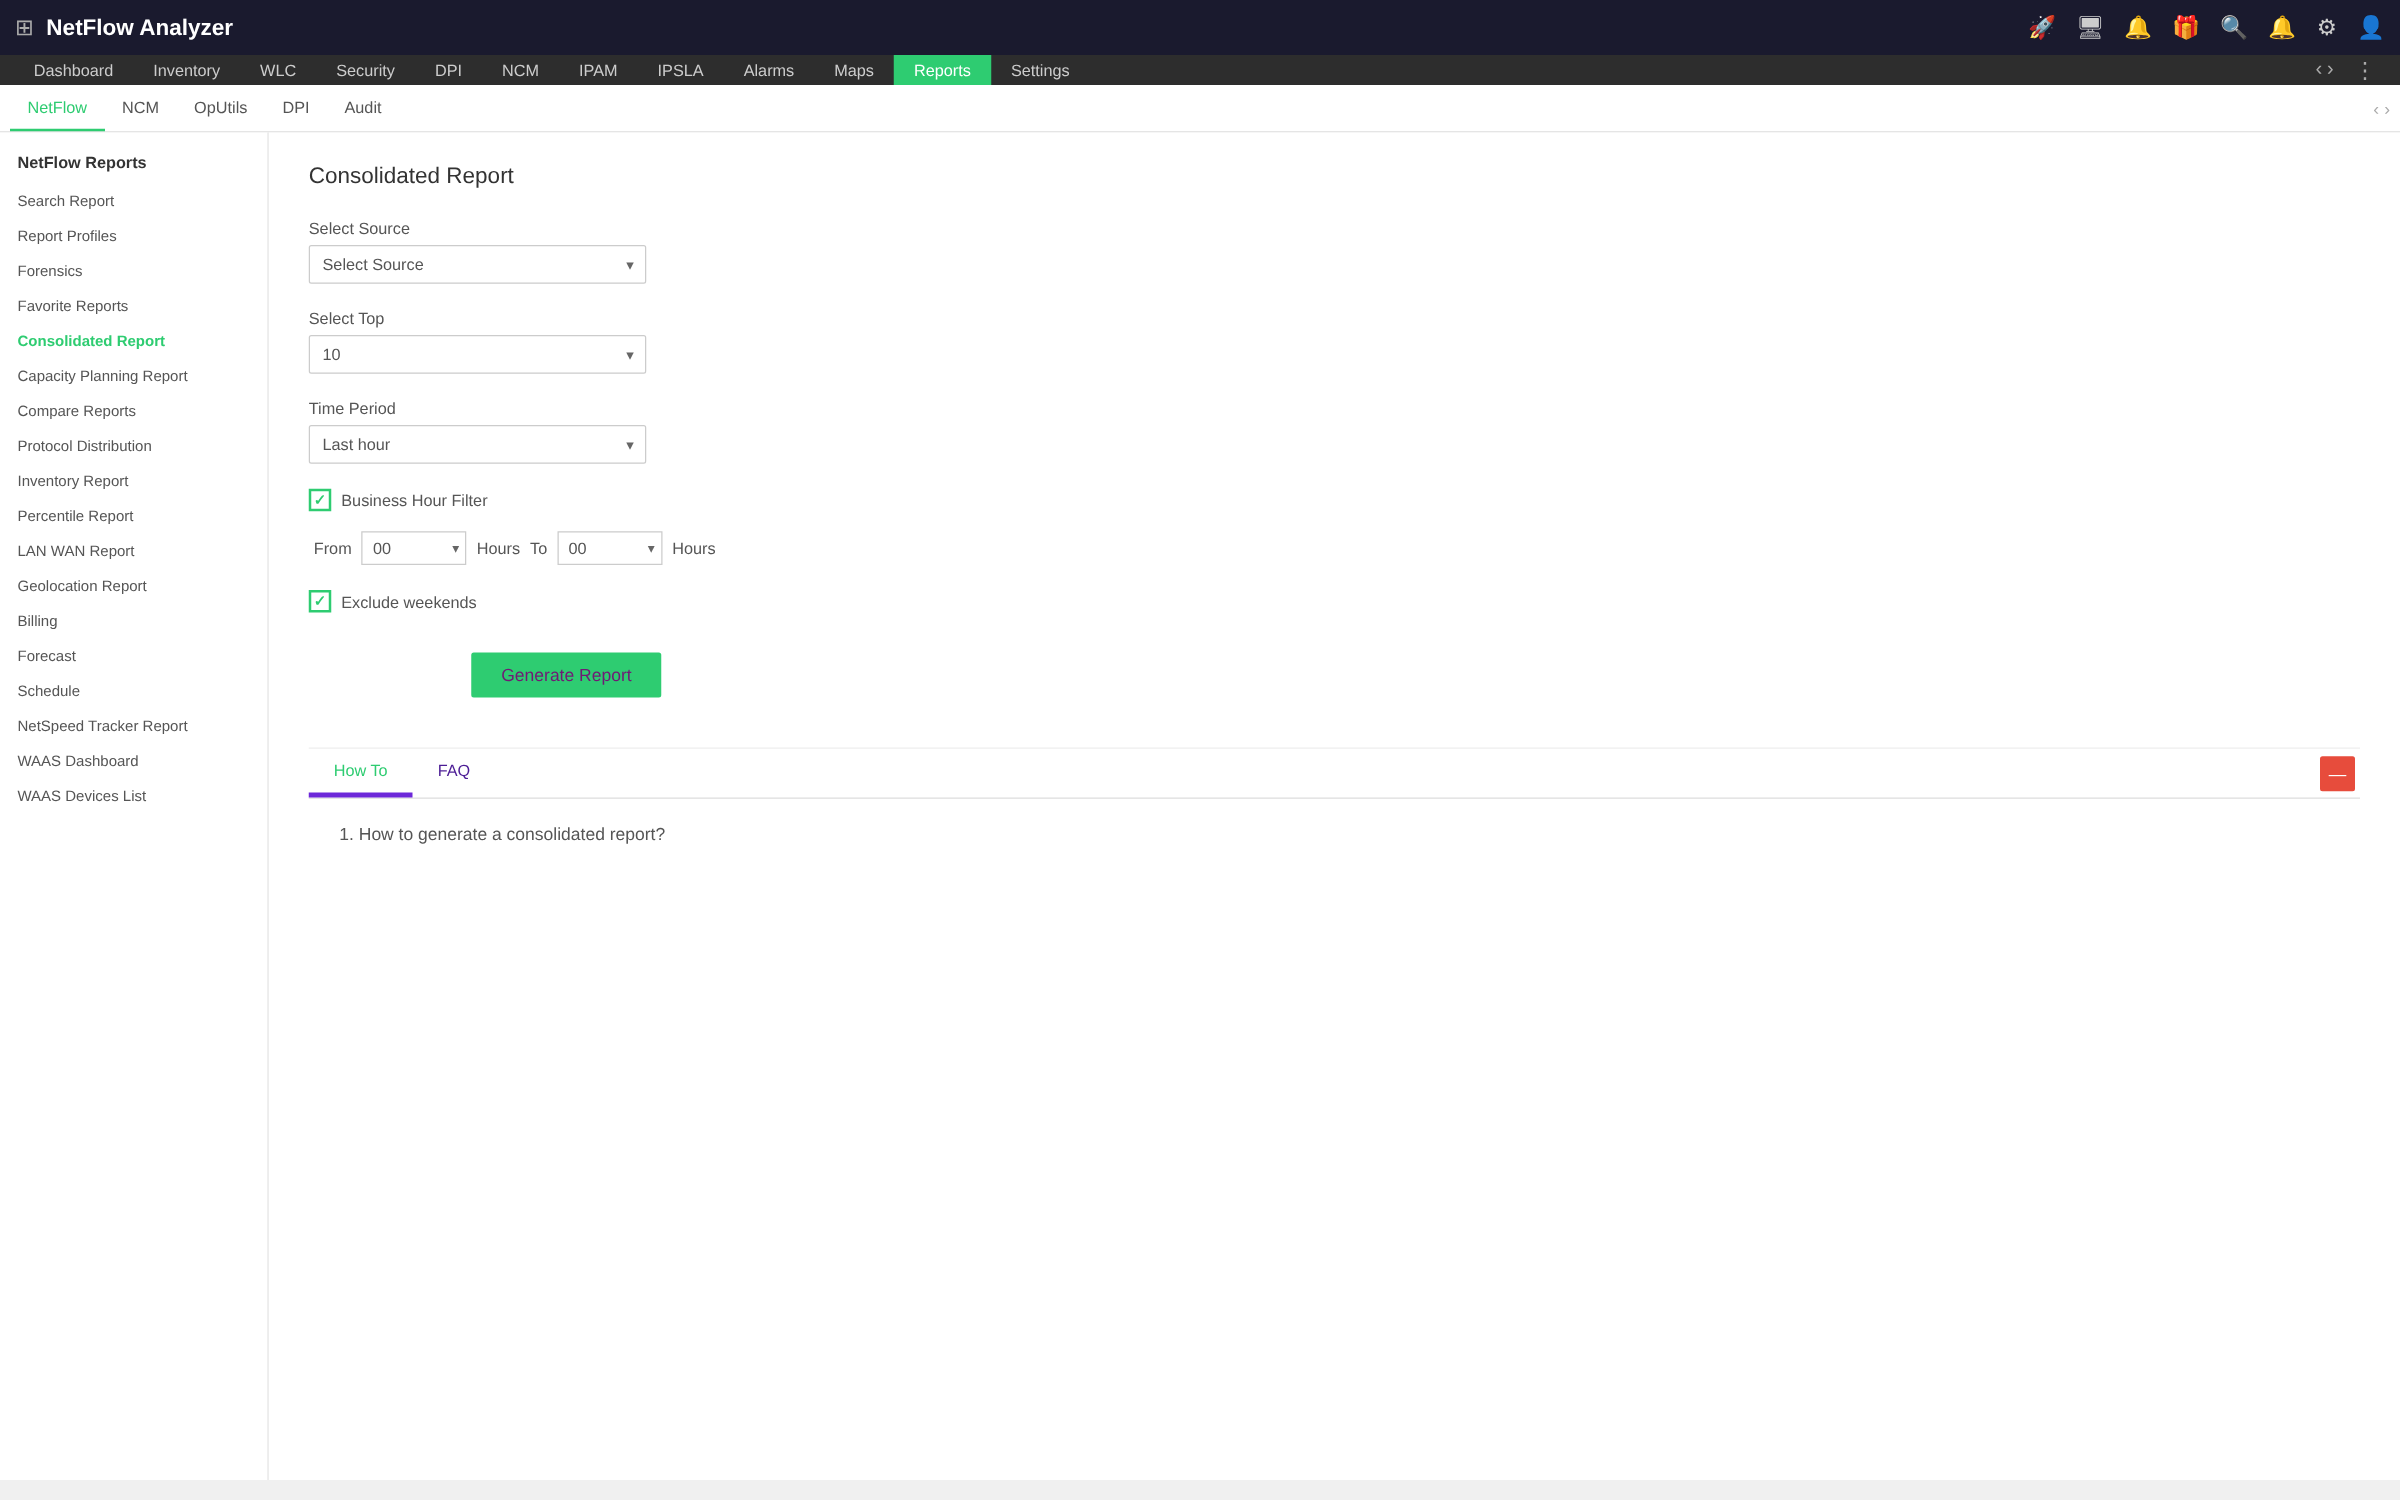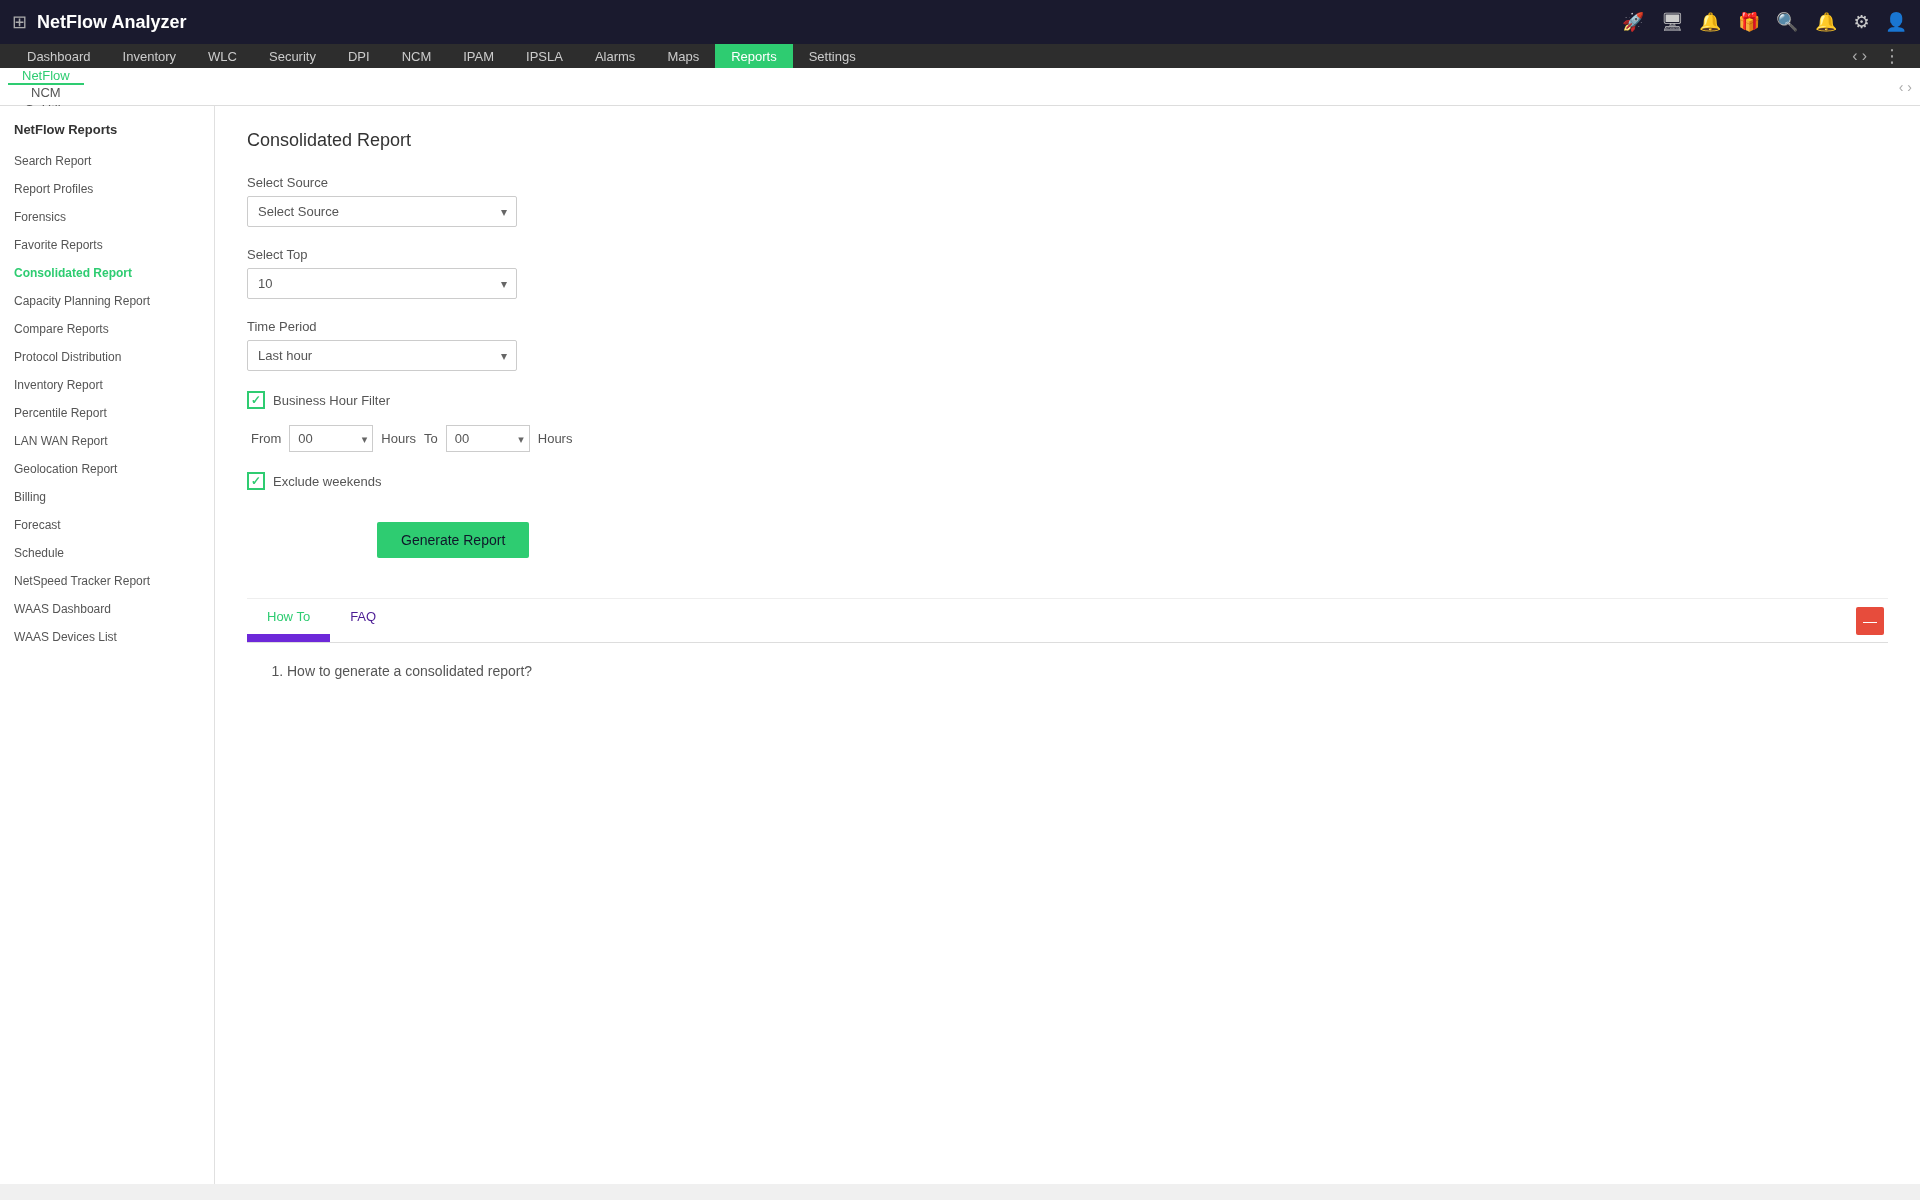--- a/index.html
+++ b/index.html
@@ -83,21 +83,20 @@
       display: flex;
       align-items: center;
       border-bottom: 1px solid #ddd;
       justify-content: space-between;
       padding: 0 8px;
     }
     .sub-nav-items {
       display: flex;
       align-items: center;
       height: 100%;
-      flex-direction: column;
     }
     .sub-nav-item {
       padding: 0 14px;
       height: 100%;
       display: flex;
       align-items: center;
       cursor: pointer;
       font-size: 13px;
       color: #555;
       border-bottom: 2px solid transparent;
@@ -262,21 +261,21 @@
       top: 50%;
       transform: translateY(-50%);
       color: #666;
       pointer-events: none;
       font-size: 11px;
     }
 
     
     .generate-btn {
       background: #2ecc71;
-      color: #0f172a;
+      color: #701a75;
       border: none;
       padding: 10px 24px;
       font-size: 14px;
       cursor: pointer;
       margin-top: 16px;
       margin-left: 130px;
       border-radius: 2px;
     }
 
     
@@ -296,21 +295,21 @@
     }
     .bottom-tab {
       padding: 10px 20px;
       cursor: pointer;
       font-size: 13px;
       color: #4c1d95;
       border-bottom: 2px solid transparent;
     }
     .bottom-tab.active {
       color: #2ecc71;
-      border-bottom: 8px solid #6d28d9;
+      border-bottom: 4px solid #6d28d9;
     }
     .bottom-tab-close {
       width: 28px;
       height: 28px;
       background: #e74c3c;
       color: #fff;
       display: flex;
       align-items: center;
       justify-content: center;
       cursor: pointer;

